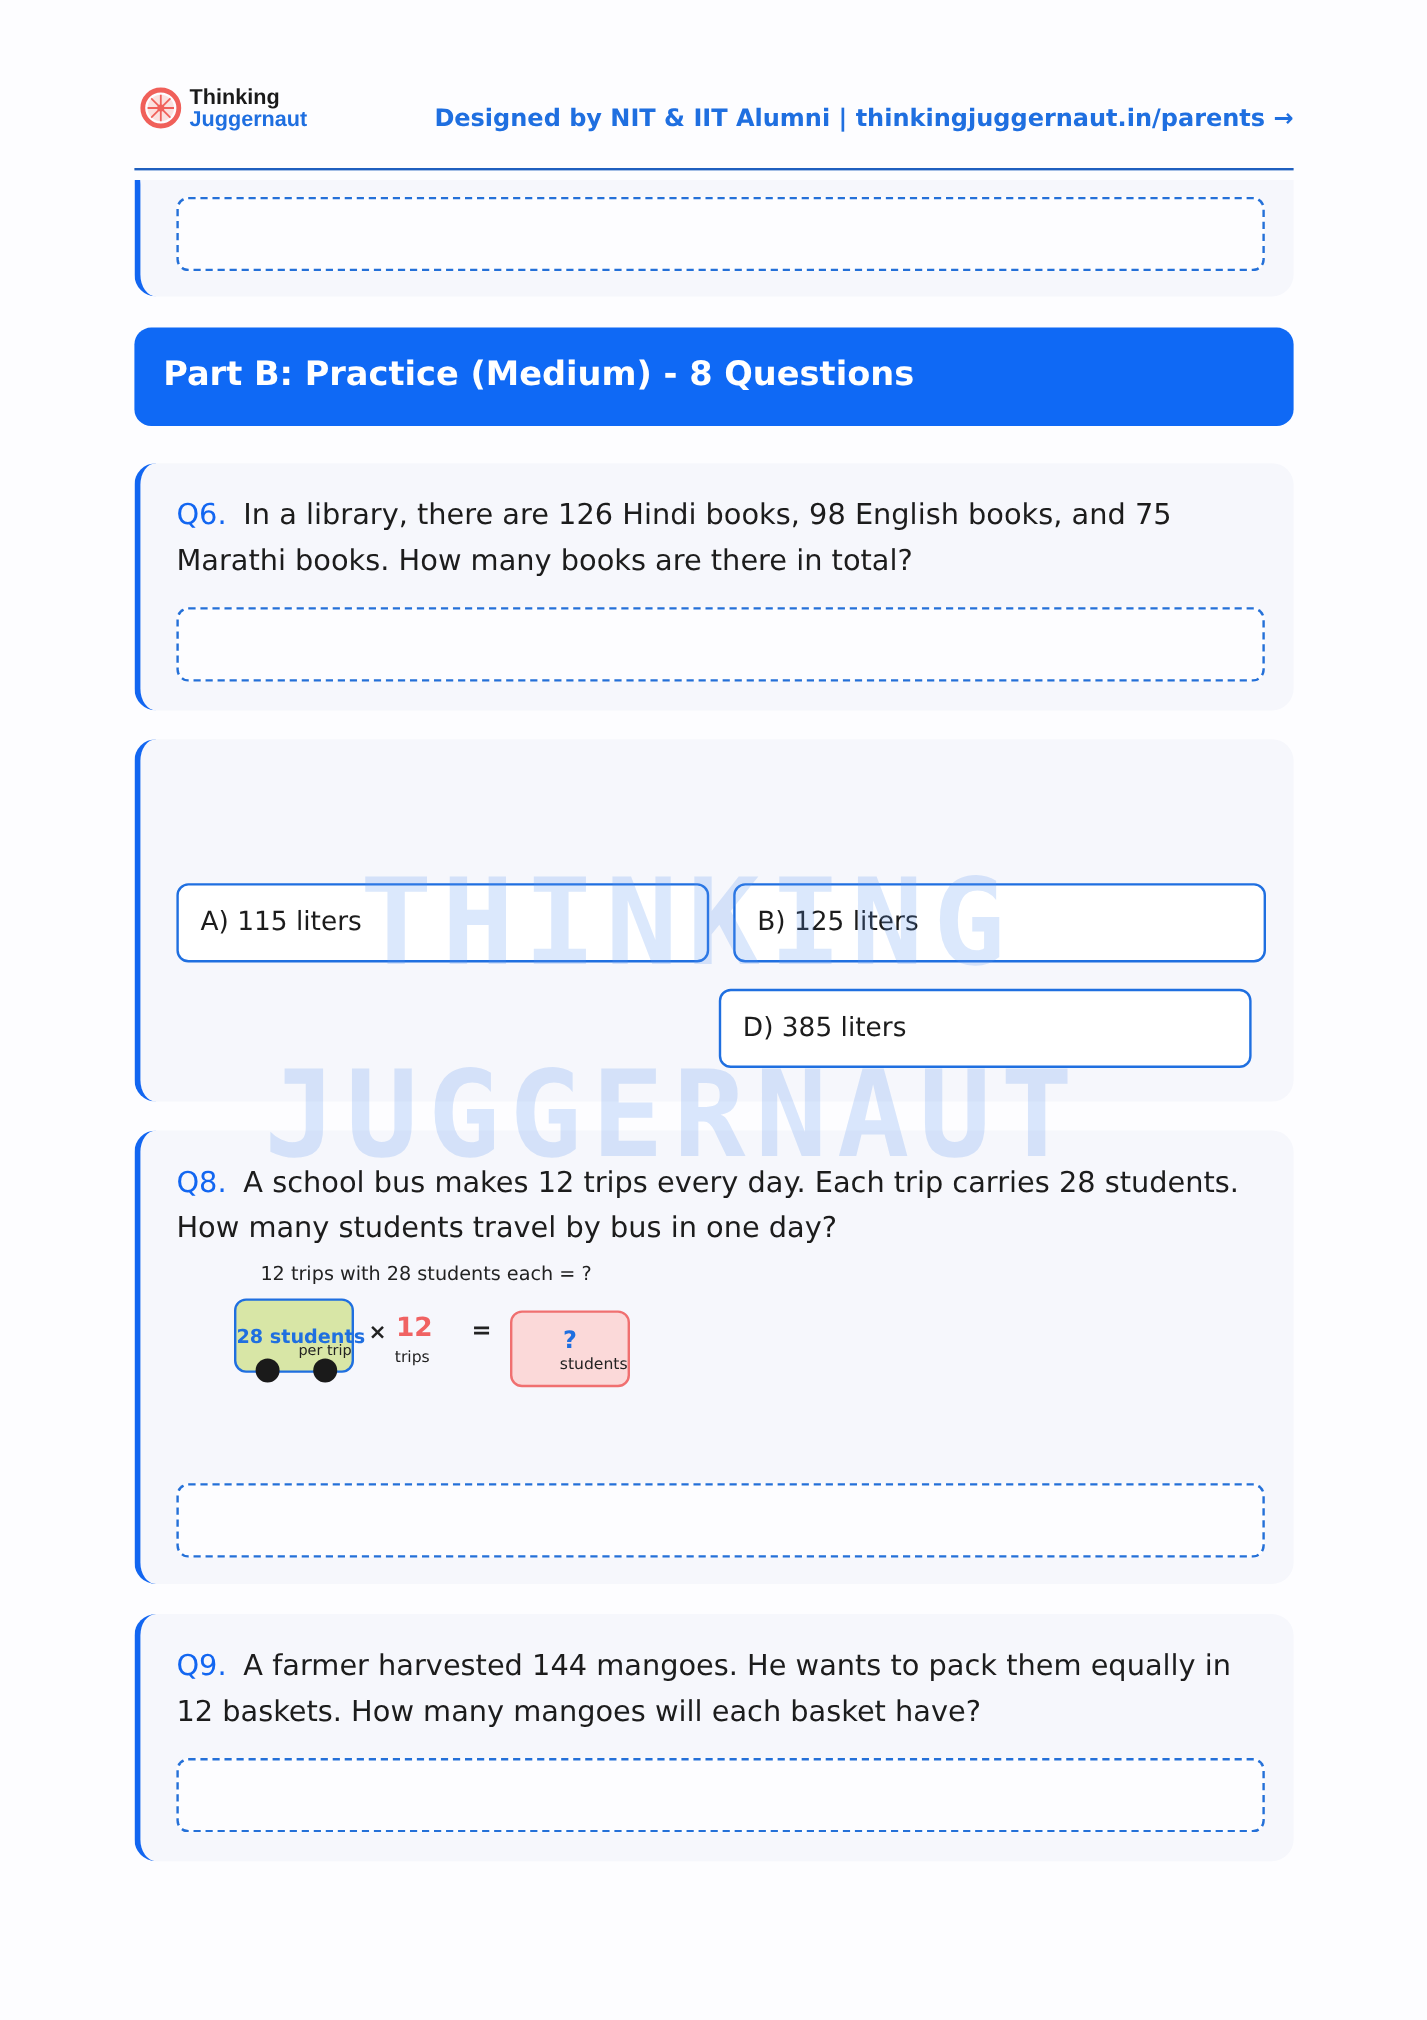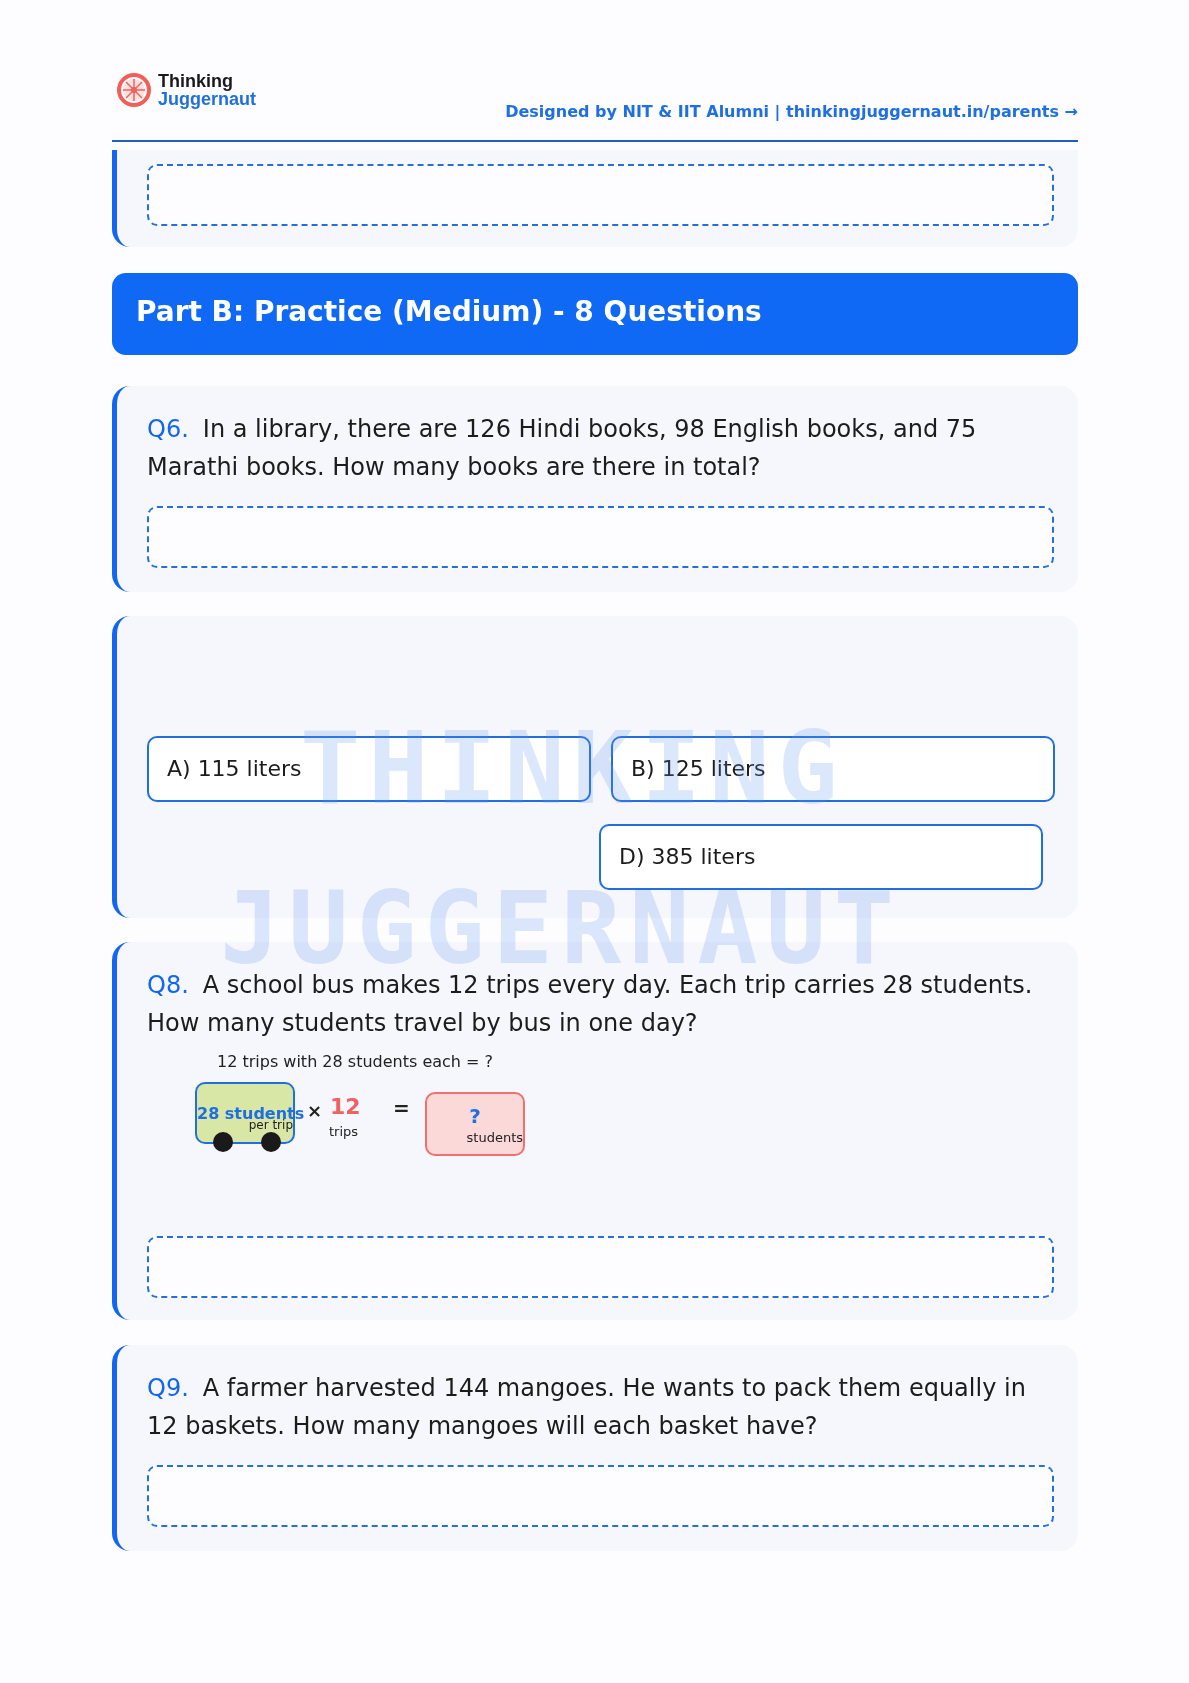--- a/index.html
+++ b/index.html
@@ -4,21 +4,21 @@
 <style>
   html, body { margin:0; padding:0; }
   body { width:1189px; height:1683px; background:#fdfdff; position:relative; overflow:hidden;
          font-family:"DejaVu Sans", sans-serif; color:#222; }
   .header { position:absolute; left:112px; top:68px; width:966px; height:72px; border-bottom:2px solid #1f5fbf; }
   .logo { position:absolute; left:4px; top:4px; display:flex; align-items:center; gap:6px; }
   .logo-wheel { width:36px; height:36px; }
   .logo-text { line-height:18px; font-family:"Liberation Sans", sans-serif; font-weight:bold; font-size:18px; }
   .logo-text .l1 { color:#1a1a1a; }
   .logo-text .l2 { color:#1f6fe0; }
-  .tagline { position:absolute; right:0; top:18px; color:#1f6fe0; font-size:16px; font-weight:bold;margin-top:16px; }
+  .tagline { position:absolute; right:0; top:18px; color:#1f6fe0; font-size:20px; font-weight:bold; }
   .card { position:absolute; left:112px; width:966px; background:#f6f7fc; border-radius:18px; border-left:5px solid #1266f1; box-sizing:border-box; }
   .answer-box { position:absolute; left:30px; right:24px; height:58px; border:2px dashed #2470d8; border-radius:10px; background:#fdfdff; }
   .section-banner { position:absolute; left:112px; top:273px; width:966px; height:82px; background:#0f69f5; border-radius:14px; }
   .section-banner span { position:absolute; left:24px; top:22px; color:#fff; font-size:28px; font-weight:bold; }
   .qtext { position:absolute; left:30px; right:30px; font-size:24px; line-height:38px; color:#1c1c1c; }
   .qnum { color:#1266f1; font-weight:normal; margin-right:14px; }
   .opt { position:absolute; width:444px; height:66px; border:2.5px solid #1f6fe0; border-radius:10px; background:#fff; box-sizing:border-box; }
   .opt span { position:absolute; left:18px; top:18px; font-size:22px; color:#1c1c1c; }
   .watermark { position:absolute; color:rgba(90,150,240,0.22); font-weight:bold; font-size:100px; letter-spacing:8px; pointer-events:none; font-family:"DejaVu Sans Mono", monospace; }
   .diagram { position:absolute; left:96px; top:110px; width:400px; height:130px; }

